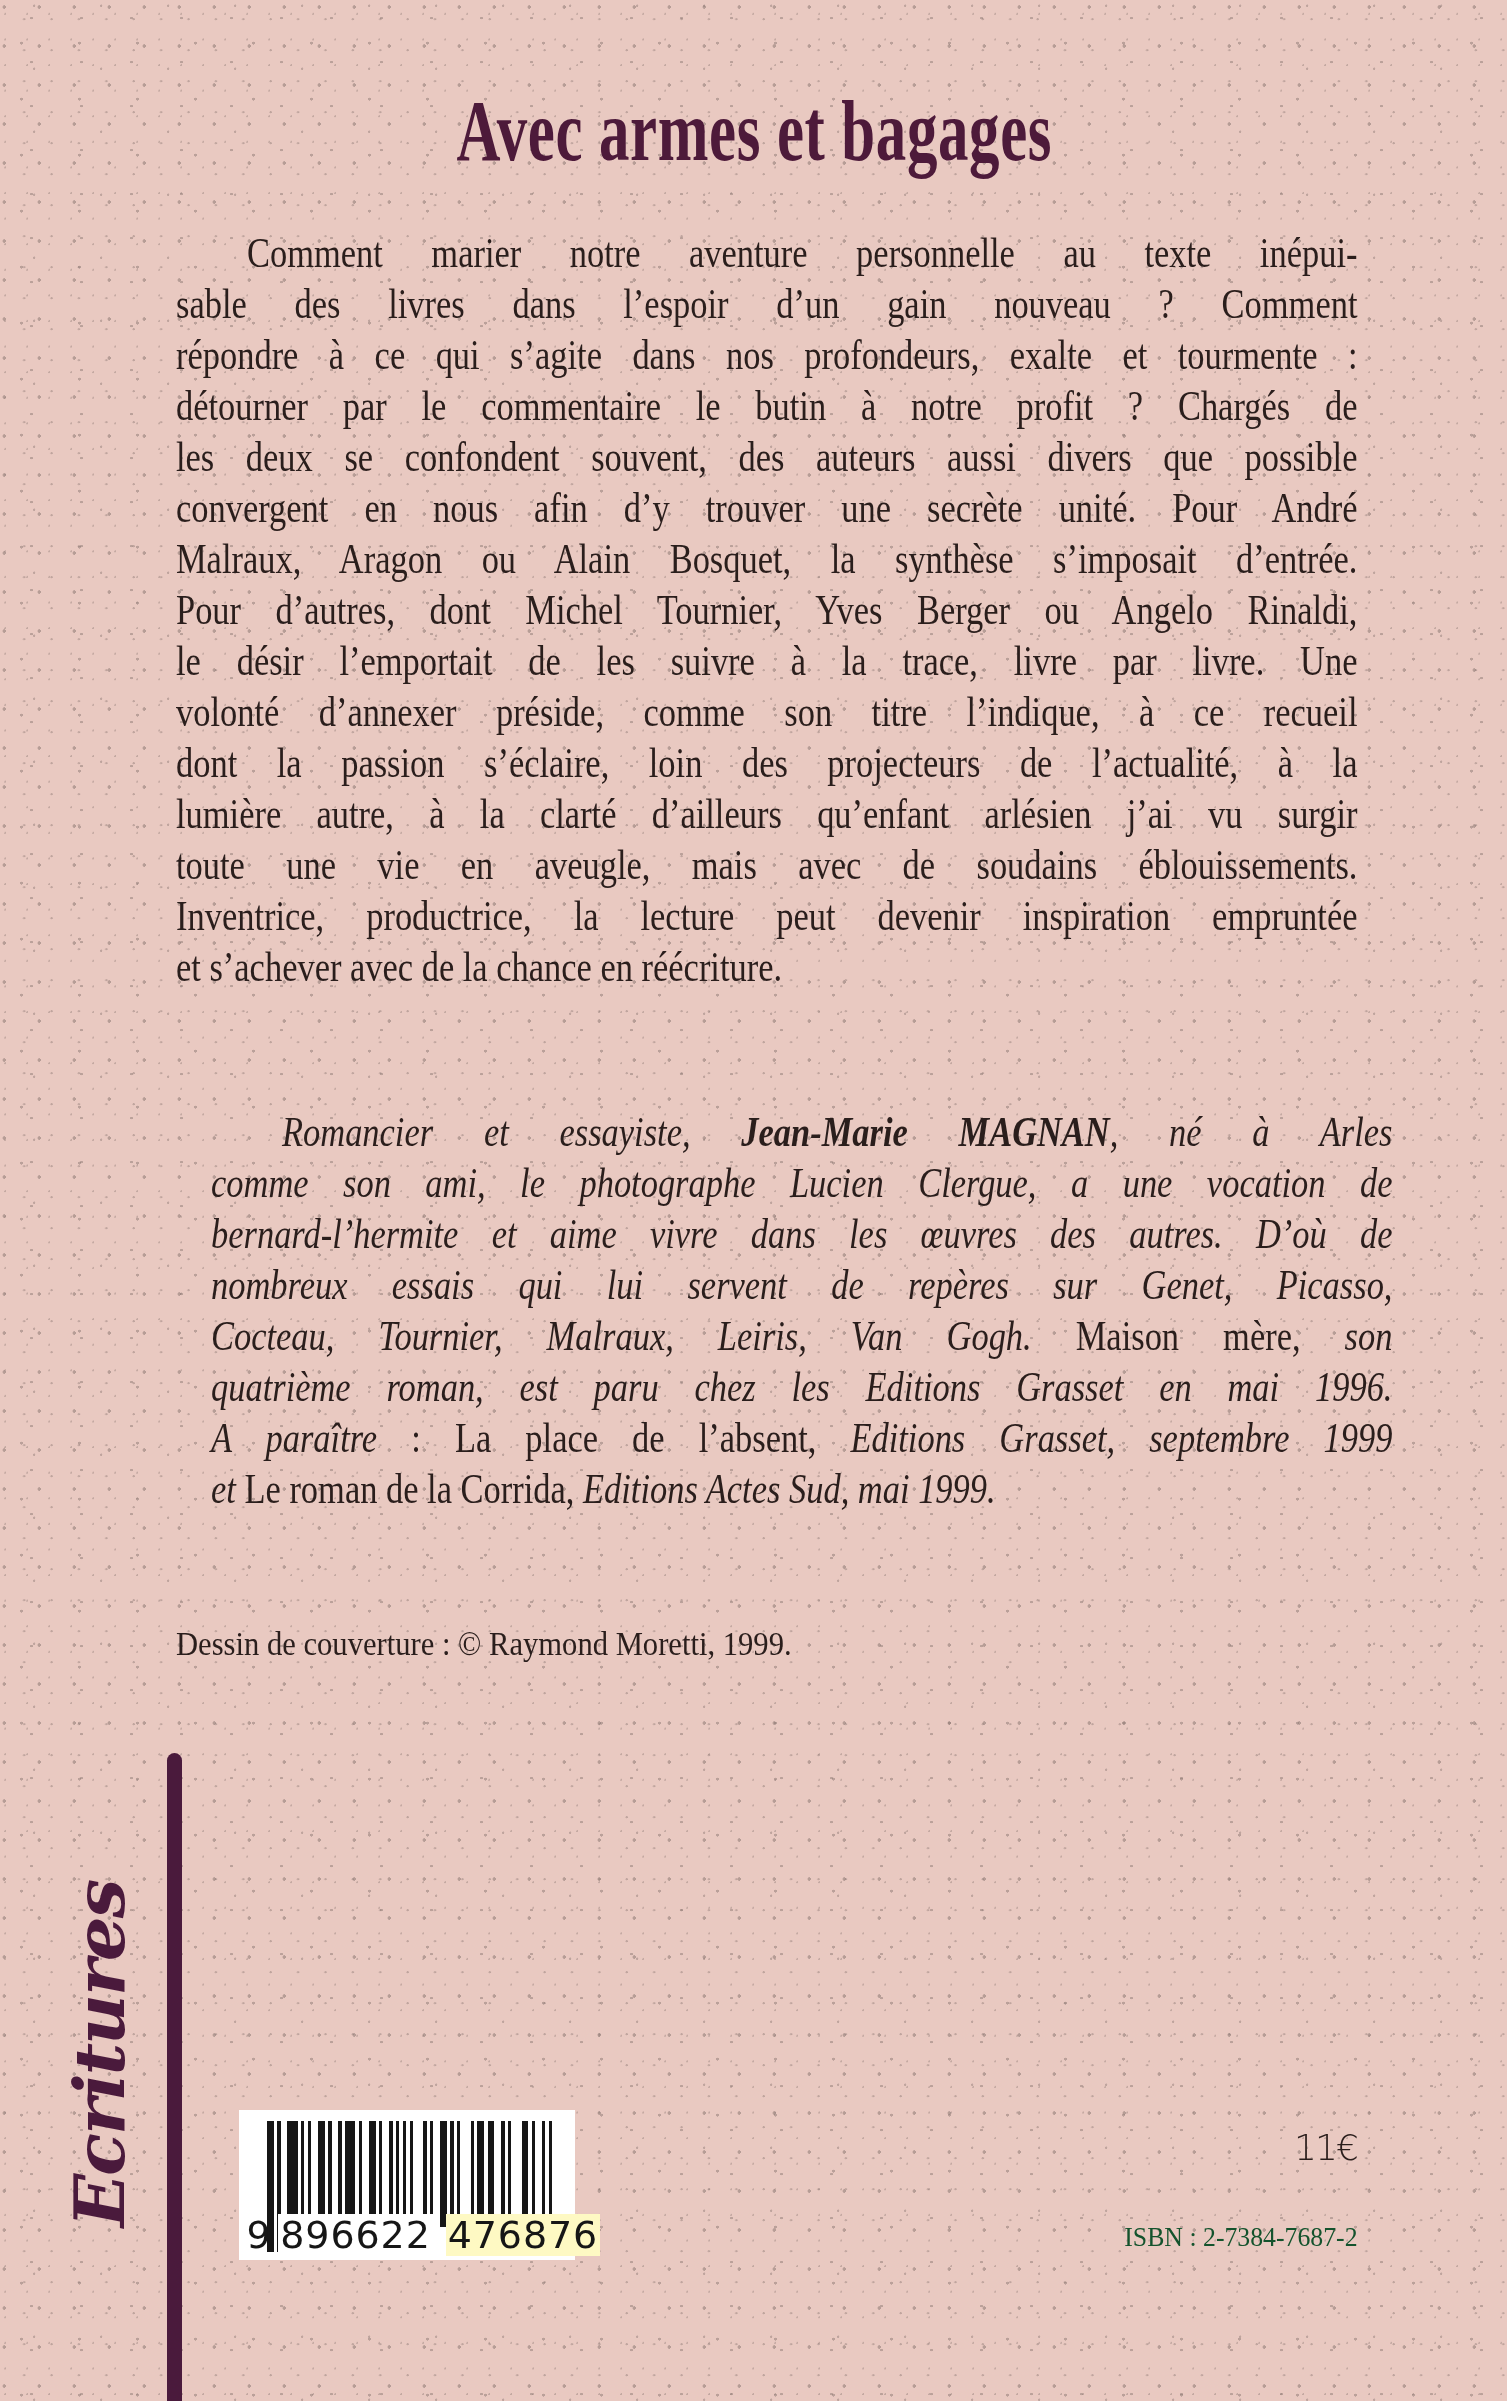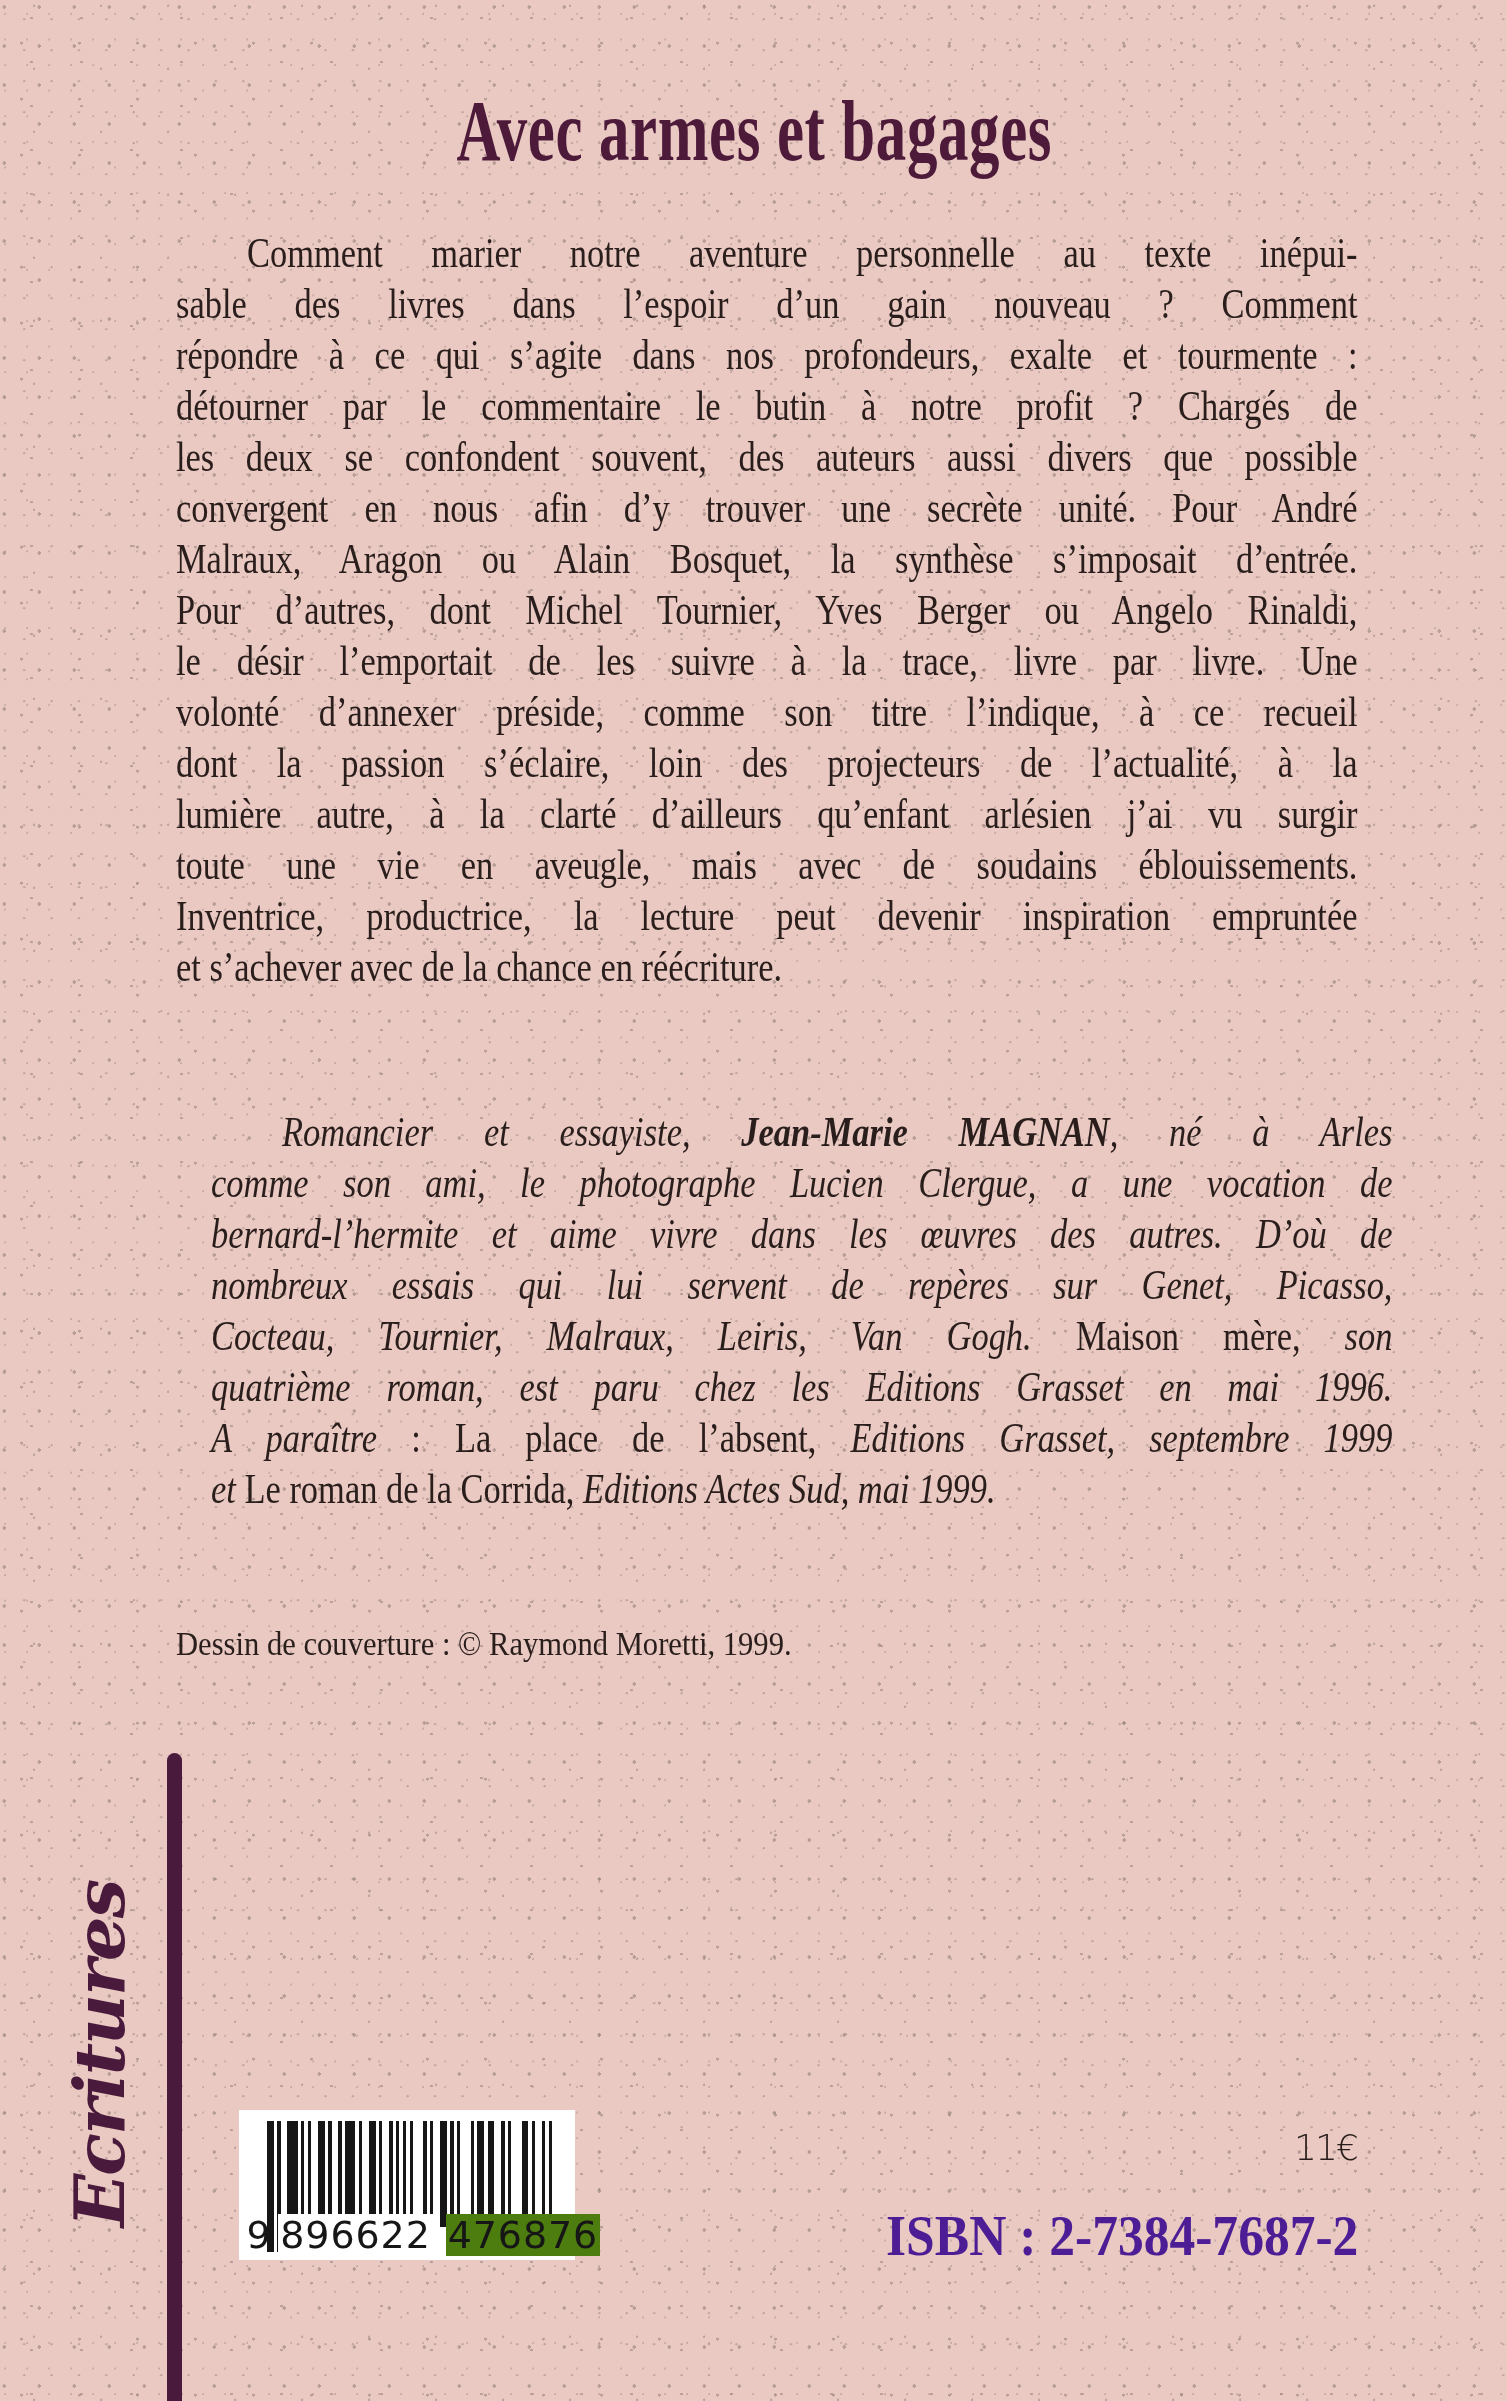--- a/index.html
+++ b/index.html
@@ -59,29 +59,29 @@
   .bars i { display: block; background: #161616; height: 106px; flex: 0 0 auto; }
   .bars i.g { height: 131px; }
   .bars b { display: block; flex: 0 0 auto; }
   .bc-digits {
     position: absolute; left: 7.6px; top: 104px; width: 322px;
     font-family: "DejaVu Sans", sans-serif; font-size: 38px; line-height: 42px; color: #161616;
     display: flex;
   }
   .bc-digits .d0 { width: 34px; }
   .bc-digits .d1 { margin-left: 7.6px; letter-spacing: 0.9px; background: #fff; padding: 0 1.9px; }
-  .bc-digits .d2 { margin-left: 13.2px; letter-spacing: 0.9px; background: #4d7c0f; padding: 0 1.9px; }
+  .bc-digits .d2 { margin-left: 13.2px; letter-spacing: 0.9px; background: #fef9c3; padding: 0 1.9px; }
   .price {
     position: absolute; right: 151px; top: 2127px;
     font-family: "DejaVu Sans", sans-serif; font-weight: 200; font-size: 36px; color: #2a1e1c;
     letter-spacing: -1.9px;
   }
   .isbn {
     position: absolute; right: 150px; top: 2213px;
-    font-size: 56px; line-height: 47px; white-space: nowrap; color: #4c1d95; font-weight: bold;
+    font-size: 28px; line-height: 47px; white-space: nowrap; color: #14532d;
   }
   .isbn span { display: inline-block; transform: scaleX(0.92); transform-origin: right; }
 </style>
 </head>
 <body>
 
 <div class="title">
   <span>Avec armes et bagages</span>
 </div>
 

